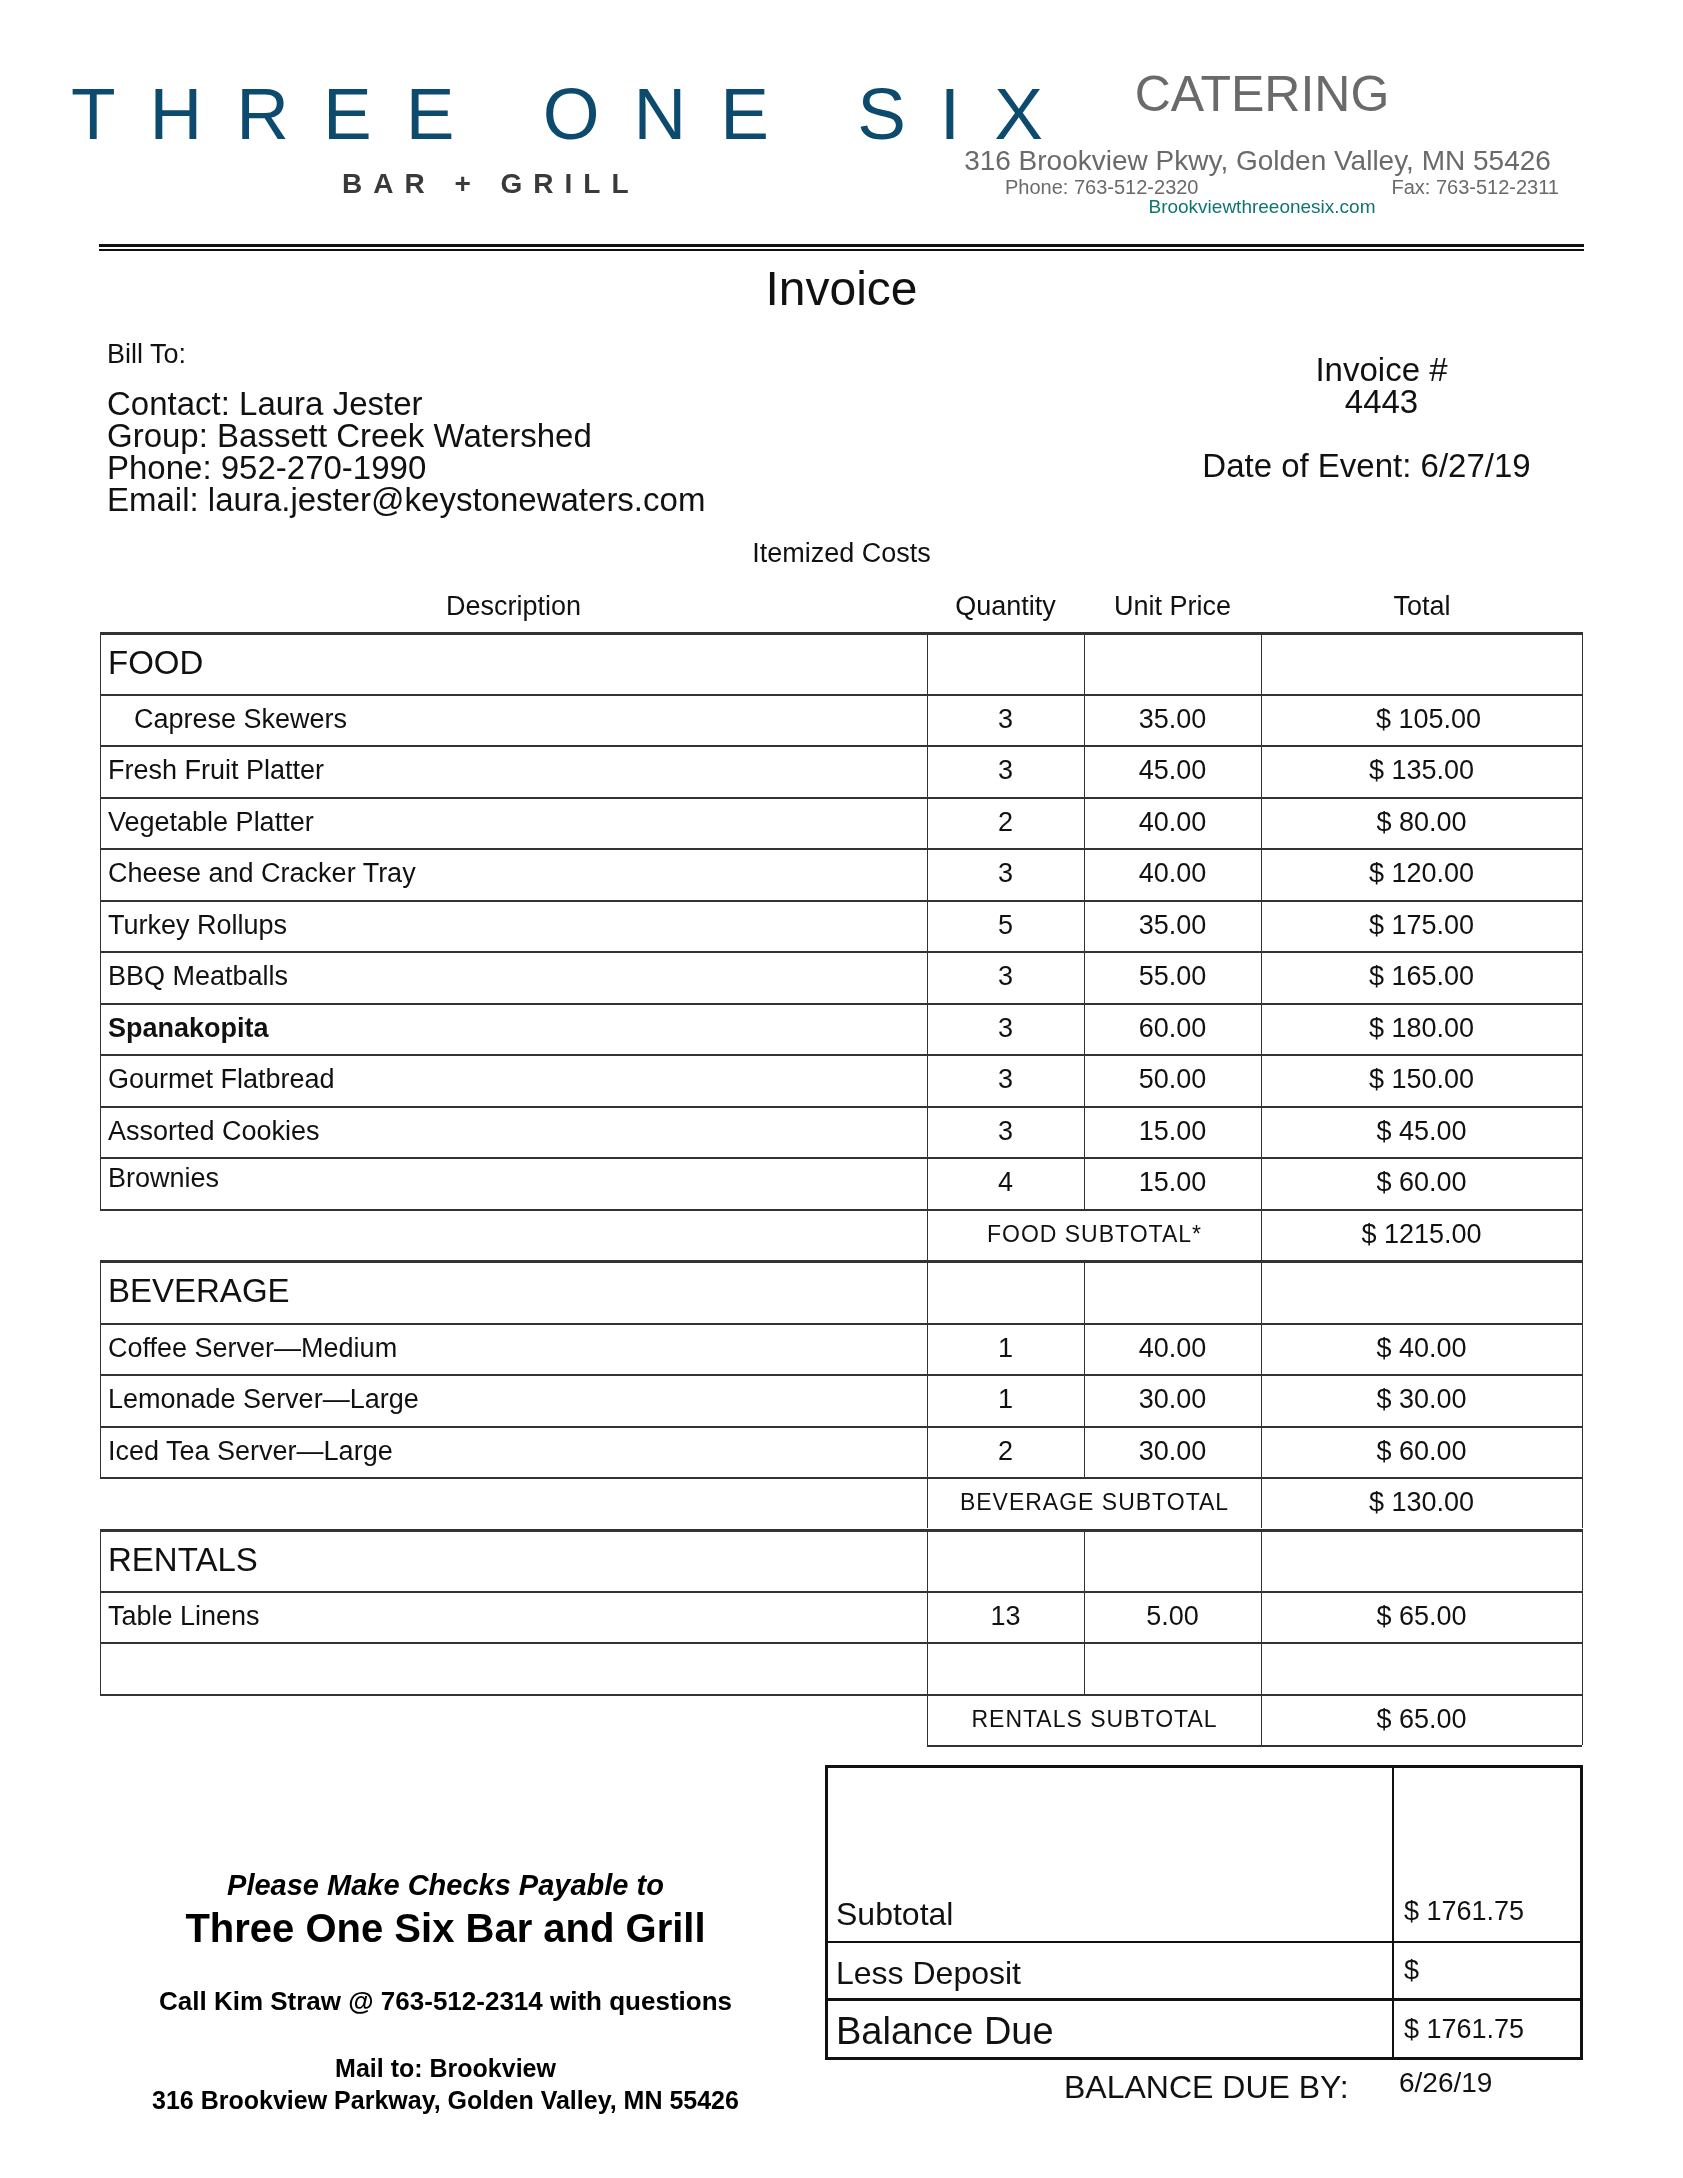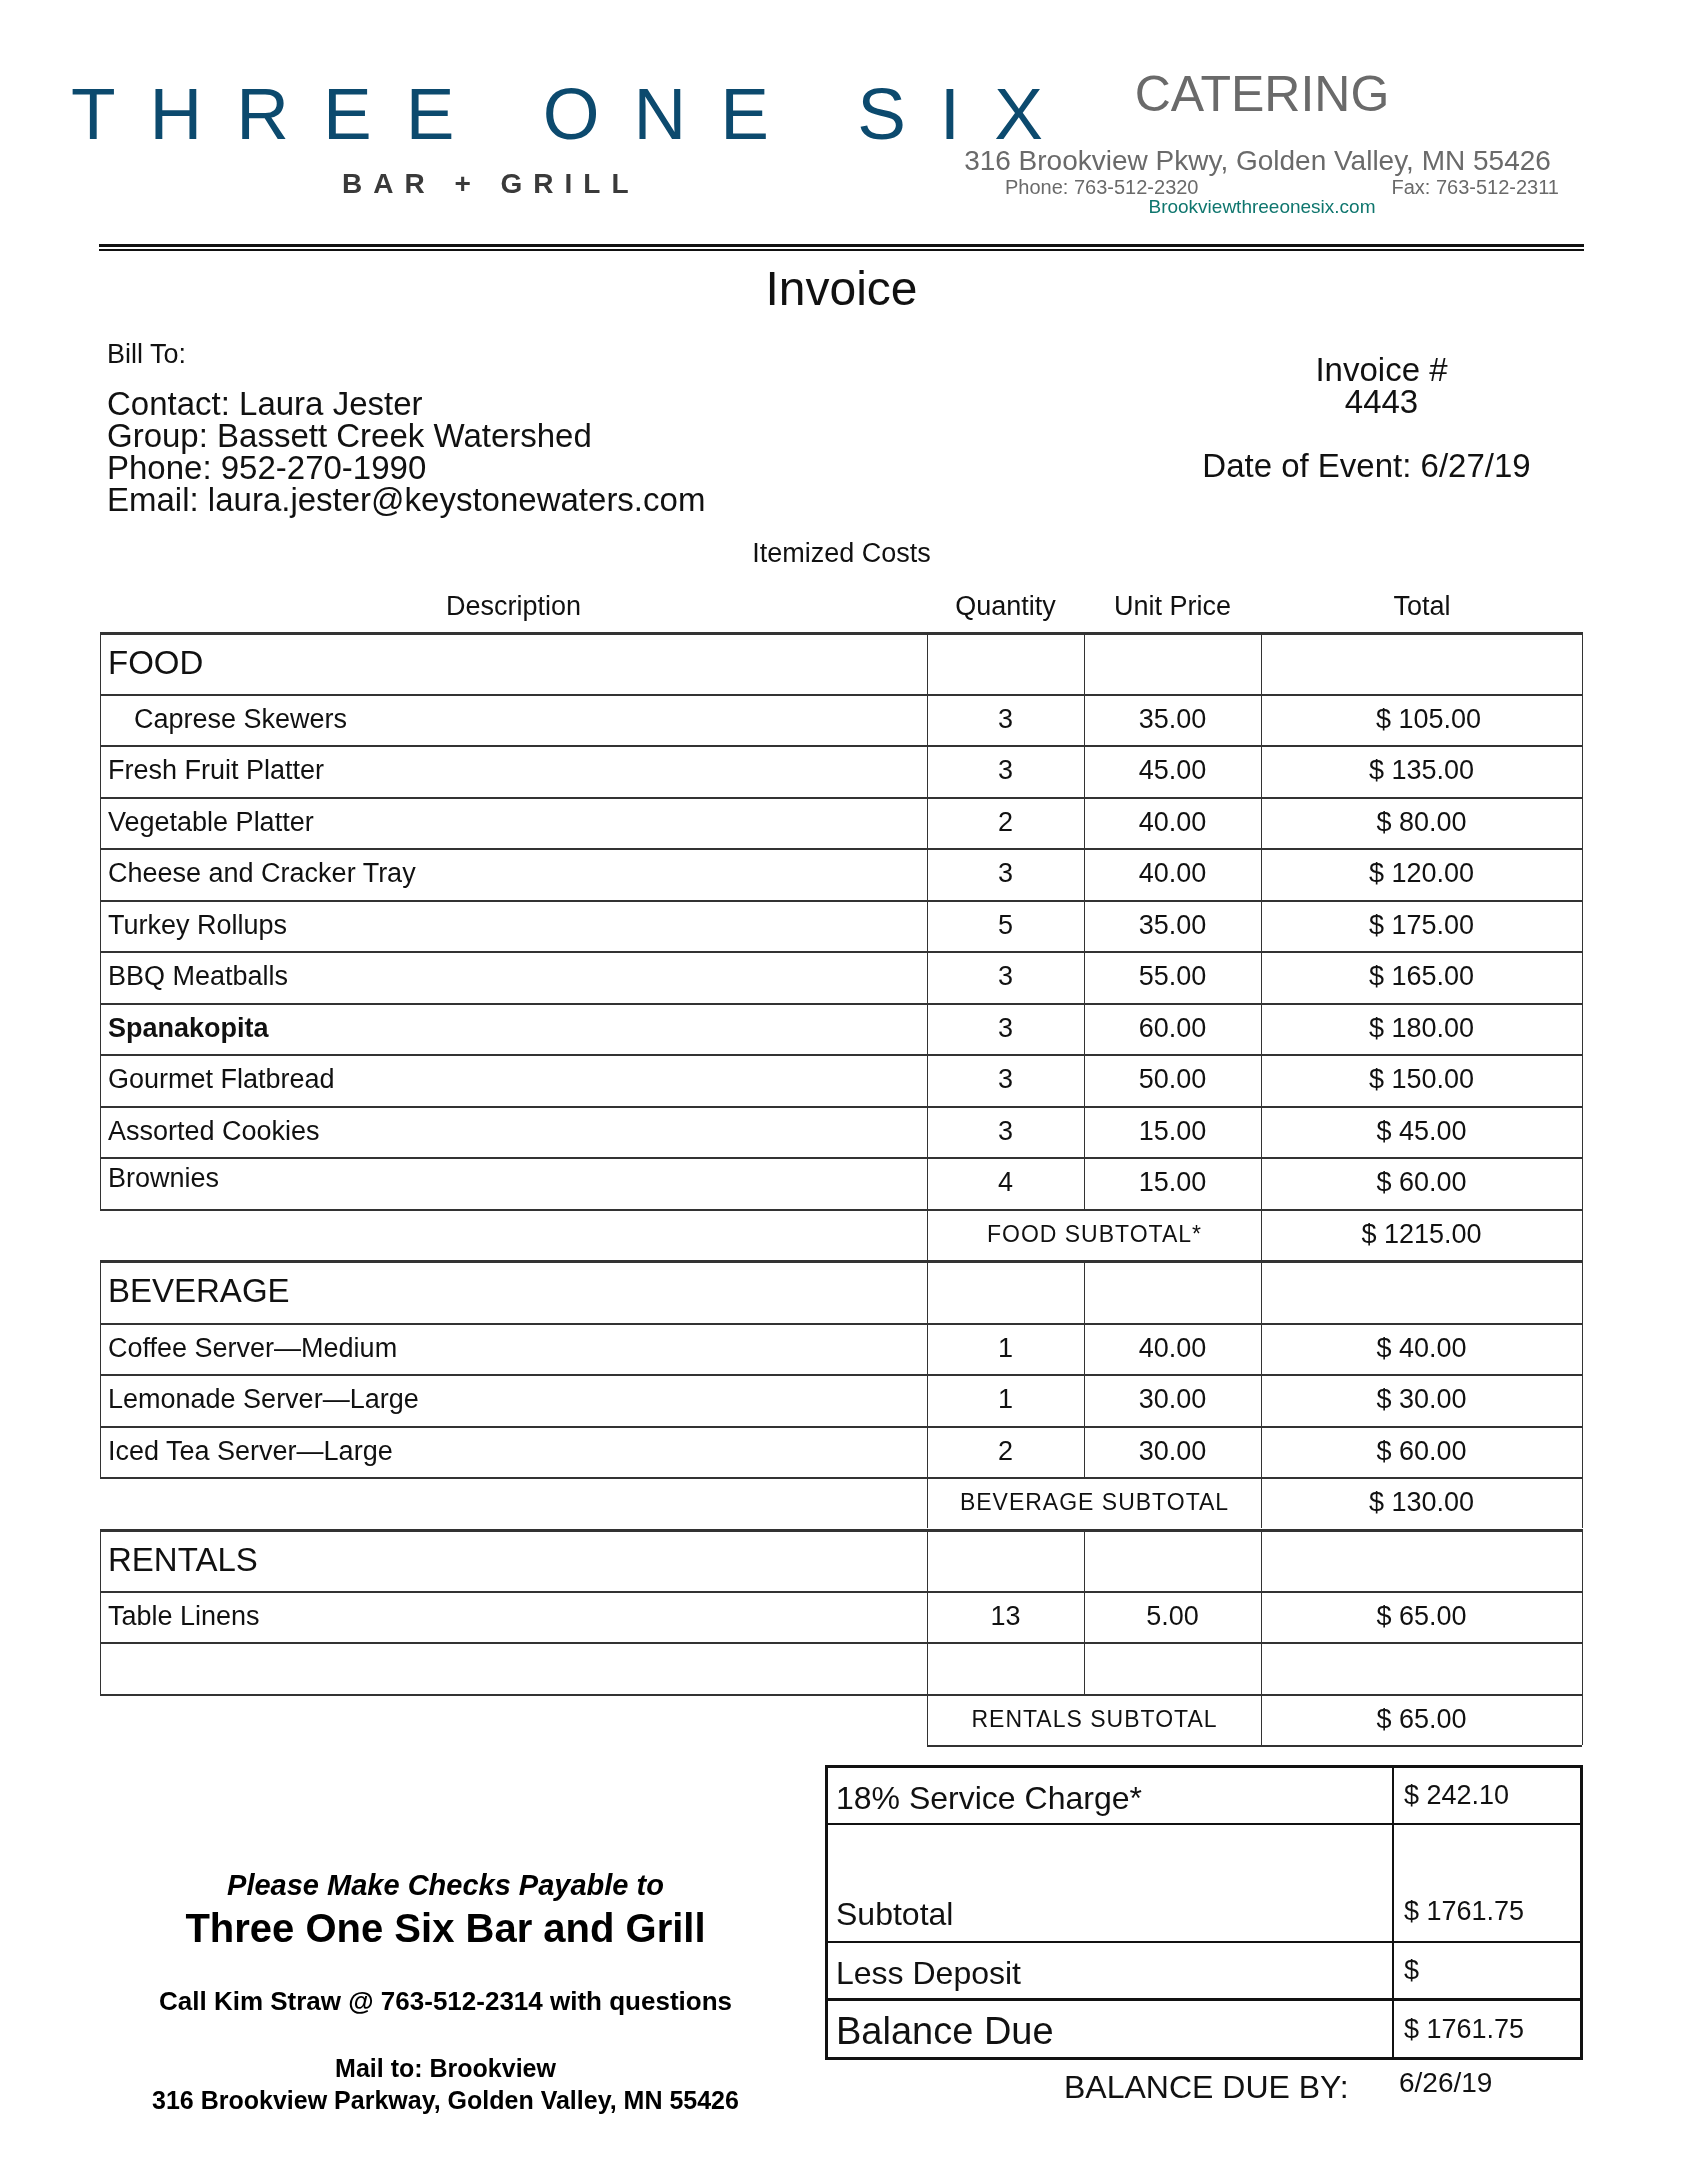--- a/index.html
+++ b/index.html
@@ -186,24 +186,20 @@
     <div class="vline" style="left:1582px;top:1529px;height:165px;"></div>
     <div class="cell c sub-label" style="left:927px;width:335px;top:1694px;height:51px;">RENTALS SUBTOTAL</div>
     <div class="cell c" style="left:1261px;width:321px;top:1694px;height:51px;">$ 65.00</div>
     <div class="vline" style="left:927px;top:1694px;height:51px;"></div>
     <div class="vline" style="left:1261px;top:1694px;height:51px;"></div>
     <div class="vline" style="left:1582px;top:1694px;height:51px;"></div>
     <div class="hline" style="left:927px;width:655px;top:1745px;height:2px;"></div>
   </div>
 
 <div class="sumbox" id="sumbox" style="top:1765px;height:295px;">
-    <div class="sumrow" style="top: 0px; height: 57px;">
-      <div class="sumlabel" style="top: 12px;">18% Service Charge*</div>
-      <div class="sumval">$ 242.10</div>
-    </div>
     <div class="sumrow" style="top: 116px; height: 59px;">
       <div class="sumlabel" style="top: 12px;">Subtotal</div>
       <div class="sumval">$ 1761.75</div>
     </div>
     <div class="sumrow" style="top: 175px; height: 58px; border-bottom-width: 3px;">
       <div class="sumlabel" style="top: 12px;">Less Deposit</div>
       <div class="sumval">$</div>
     </div>
     <div class="sumrow" style="top: 234px; height: 55px; border-bottom: none;">
       <div class="sumlabel" style="top: 8px; font-size: 38px;">Balance Due</div>

